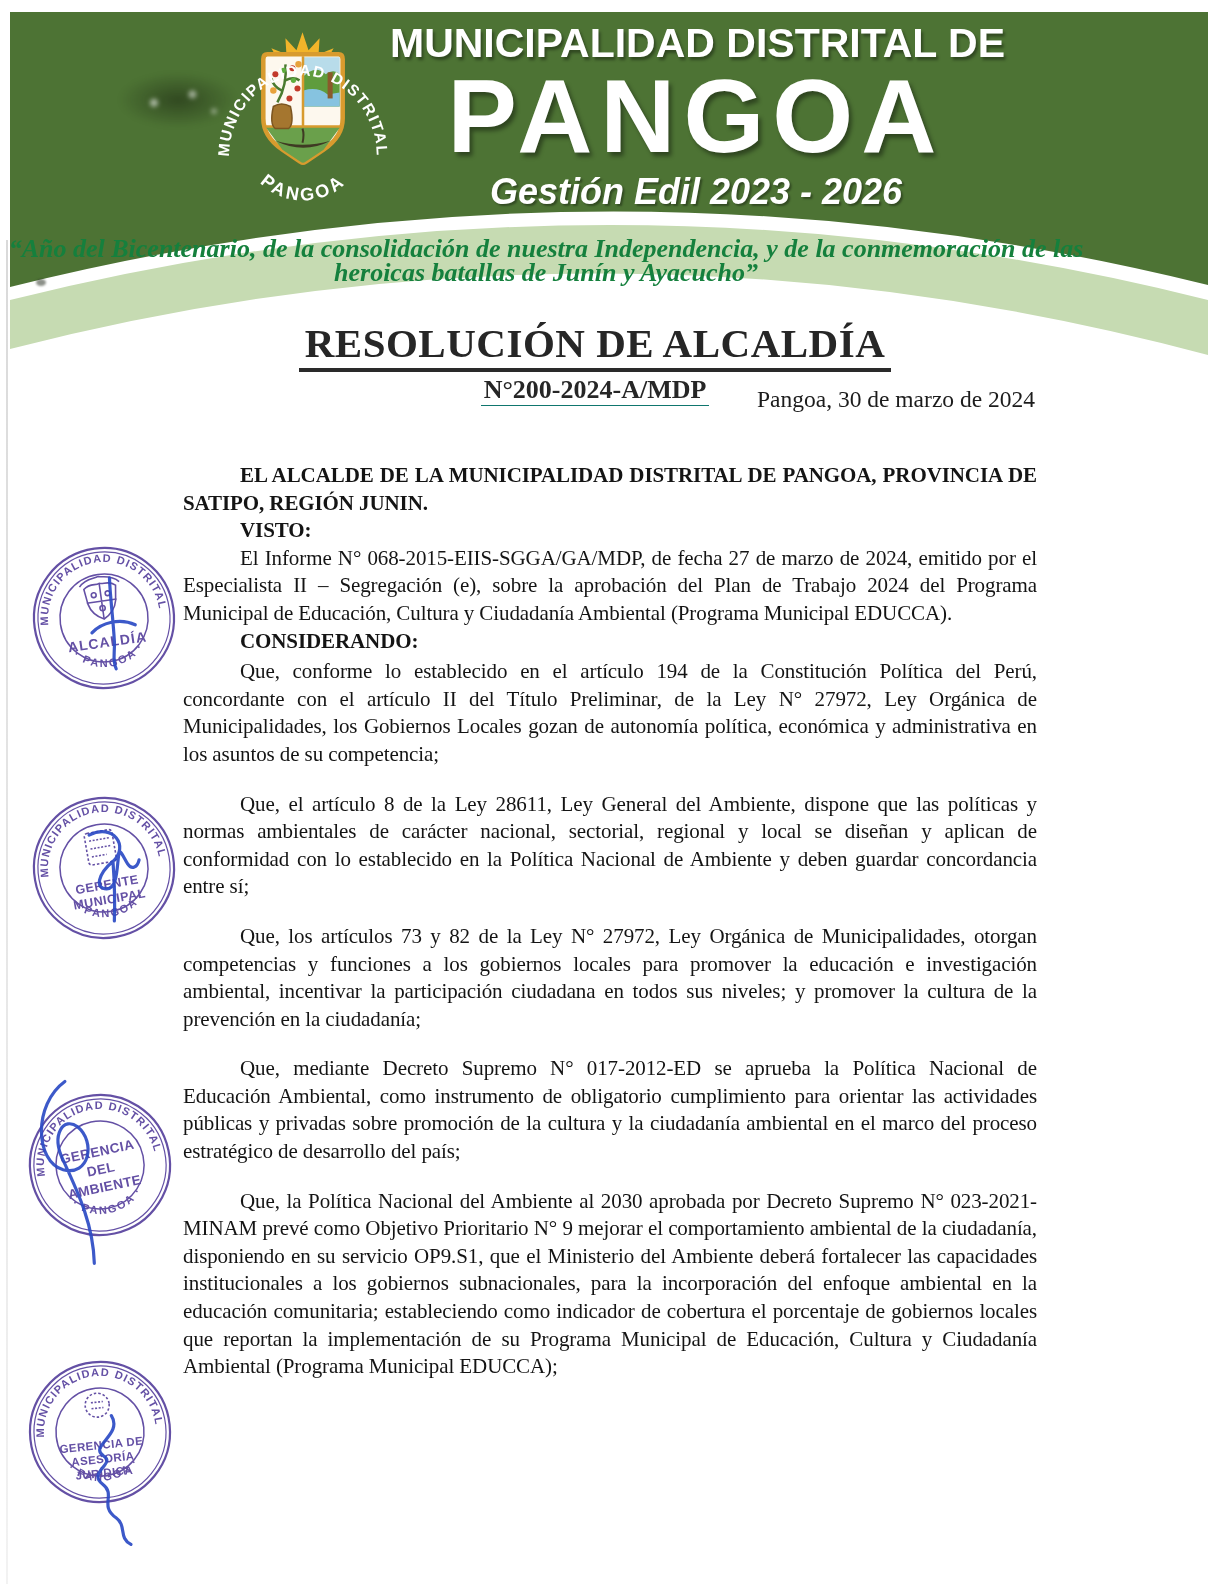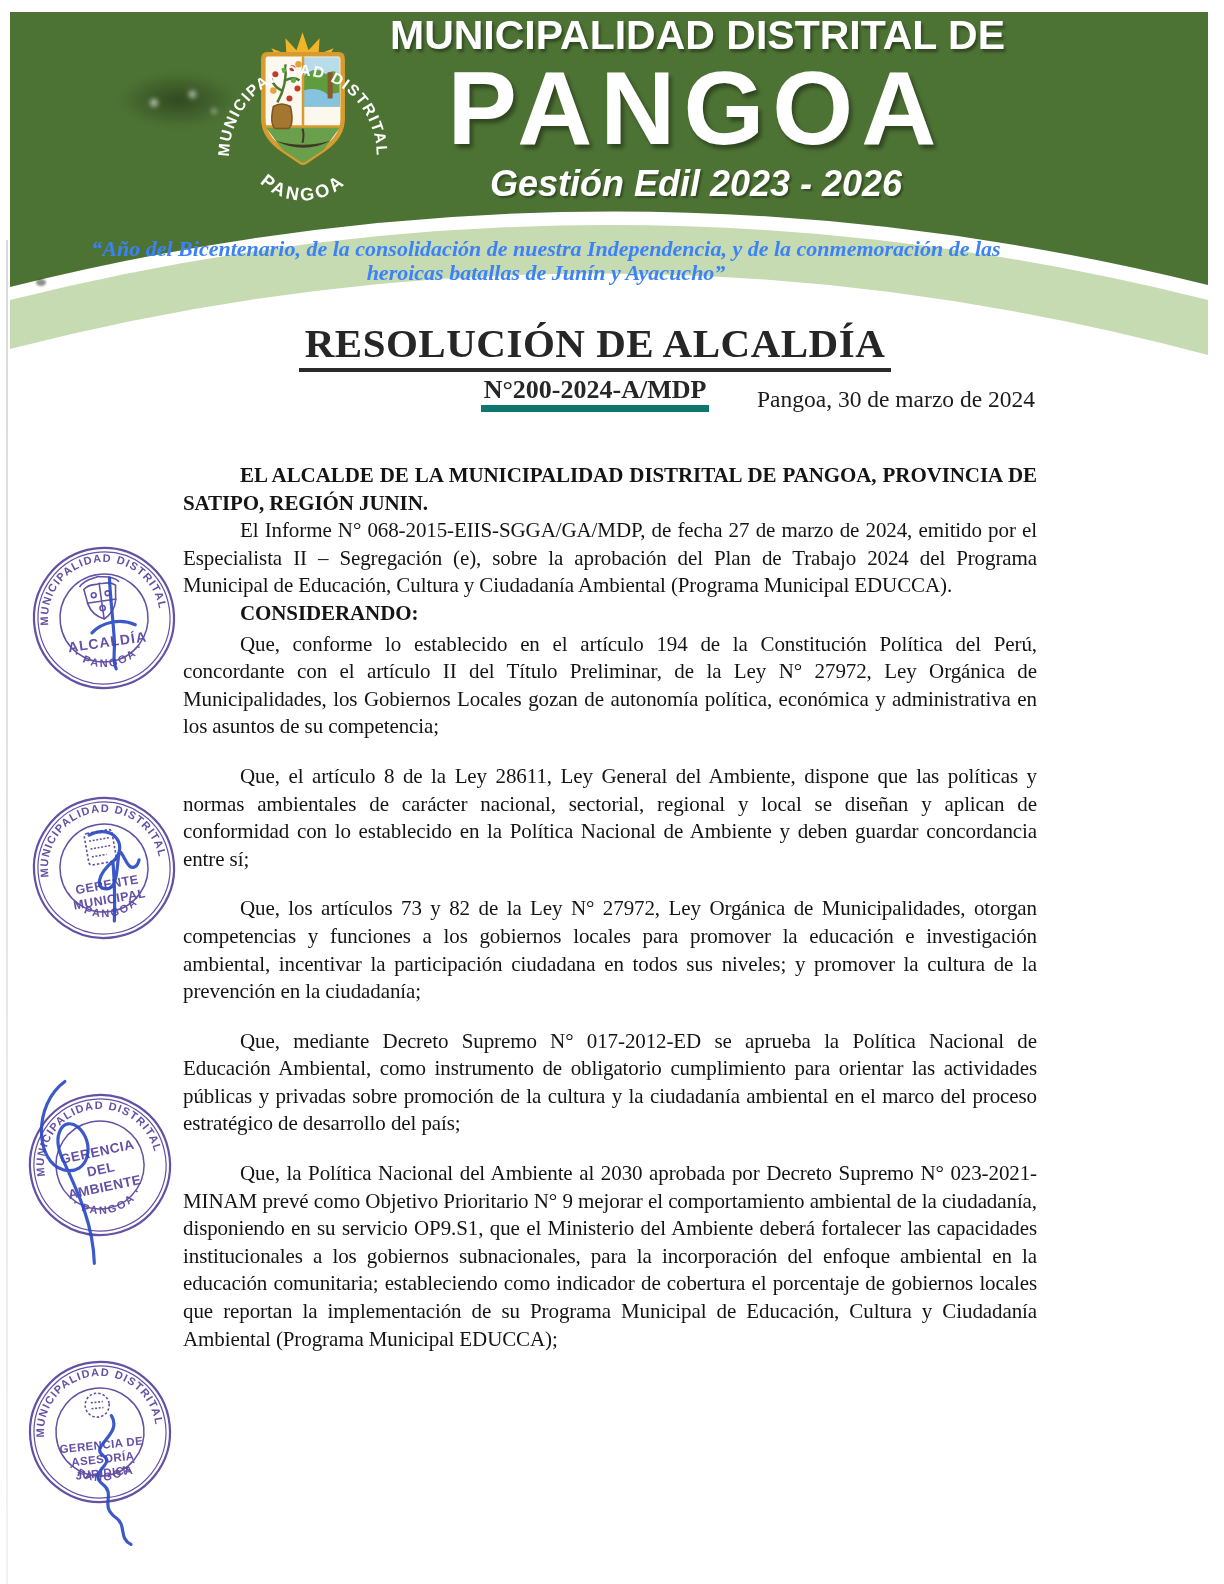--- a/index.html
+++ b/index.html
@@ -5,48 +5,48 @@
   html,body{margin:0;padding:0;background:#e8e8e8;}
   .page{
     position:relative;width:1224px;height:1584px;background:#ffffff;
     margin:0 auto;overflow:hidden;
     font-family:"Liberation Serif","DejaVu Serif",serif;color:#191919;
   }
   
   .banner-svg{position:absolute;left:10px;top:12px;width:1198px;height:348px;}
   .banner-text{position:absolute;left:390px;top:12px;width:612px;text-align:center;
     font-family:"Liberation Sans","DejaVu Sans",sans-serif;color:#ffffff;}
-  .org-line{font-size:41px;font-weight:800;letter-spacing:0px;
+  .org-line{font-size:41px;font-weight:800;letter-spacing:0px;margin-top:8px;
     text-shadow:2px 3px 3px rgba(0,0,0,.38);white-space:nowrap;}
   .org-name{font-size:104px;font-weight:800;letter-spacing:8px;line-height:.92;
     margin-top:2px;text-shadow:3px 4px 4px rgba(0,0,0,.4);white-space:nowrap;}
   .tagline{font-size:36px;font-weight:700;font-style:italic;margin-top:6px;
     text-shadow:2px 2px 2px rgba(0,0,0,.35);}
   .logo{position:absolute;left:215px;top:6px;width:176px;height:206px;}
   .smudge{position:absolute;left:118px;top:72px;width:120px;height:56px;
     background:
       radial-gradient(circle at 30% 55%, rgba(255,255,255,.55) 0 3px, transparent 5px),
       radial-gradient(circle at 62% 40%, rgba(255,255,255,.5) 0 3px, transparent 5px),
       radial-gradient(circle at 80% 70%, rgba(255,255,255,.4) 0 2px, transparent 4px),
       radial-gradient(ellipse at 50% 50%, rgba(22,32,14,.5), rgba(22,32,14,0) 70%);
     filter:blur(2px);}
   .speck{position:absolute;left:36px;top:279px;width:10px;height:7px;border-radius:50%;
     background:rgba(45,52,40,.55);filter:blur(1px);}
   .edge-line{position:absolute;left:6px;top:240px;width:2px;height:1344px;
     background:linear-gradient(to bottom,rgba(120,120,120,.28),rgba(150,150,150,.12));}
   
   .quote{position:absolute;left:0;top:237px;width:1092px;text-align:center;
-    font-style:italic;font-size:22px;line-height:24px;color:#3b82f6;font-weight:bold;}
+    font-style:italic;font-size:26px;line-height:24px;color:#15803d;font-weight:bold;}
   
   .title-wrap{position:absolute;left:0;top:306px;width:1190px;text-align:center;margin-top:13px;}
   .res-title{display:inline-block;font-size:41px;font-weight:bold;color:#262626;
     letter-spacing:.5px;border-bottom:4px solid #2a2a2a;padding:0 6px 1px 6px;}
   .res-number{margin-top:3px;}
   .res-number span{display:inline-block;font-size:26px;font-weight:bold;color:#262626;
-    border-bottom:7px solid #0f766e;padding:0 3px 0 3px;}
+    border-bottom:1px solid #0f766e;padding:0 3px 0 3px;}
   .dateline{position:absolute;right:189px;top:386px;font-size:23.5px;color:#1c1c1c;}
   
   .doc-body{position:absolute;left:183px;top:462px;width:854px;
     font-size:21px;line-height:27.6px;text-align:justify;letter-spacing:-.1px;color:#141414;}
   .doc-body p{margin:0;text-indent:57px;}
   .addressee{font-weight:bold;}
   .sec-label{font-weight:bold;text-indent:57px;}
   .visto-label{margin-top:41px;}
   .cons-label{margin-top:47px;}
   .cons-p{margin-top:22px !important;}
@@ -127,20 +127,21 @@
   <div class="title-wrap">
     <span class="res-title">RESOLUCIÓN DE ALCALDÍA</span>
     <div class="res-number">
       <span>N°200-2024-A/MDP</span>
     </div>
   </div>
   <div class="dateline">Pangoa, 30 de marzo de 2024</div>
 
   <div class="doc-body">
     <p class="addressee">EL ALCALDE DE LA MUNICIPALIDAD DISTRITAL DE PANGOA, PROVINCIA DE SATIPO, REGIÓN JUNIN.</p>
+    <p class="sec-label visto-label">VISTO:</p>
     <p>El Informe N° 068-2015-EIIS-SGGA/GA/MDP, de fecha 27 de marzo de 2024, emitido por el Especialista II – Segregación (e), sobre la aprobación del Plan de Trabajo 2024 del Programa Municipal de Educación, Cultura y Ciudadanía Ambiental (Programa Municipal EDUCCA).</p>
     <p class="sec-label cons-label">CONSIDERANDO:</p>
     <p class="cons-p first">Que, conforme lo establecido en el artículo 194 de la Constitución Política del Perú, concordante con el artículo II del Título Preliminar, de la Ley N° 27972, Ley Orgánica de Municipalidades, los Gobiernos Locales gozan de autonomía política, económica y administrativa en los asuntos de su competencia;</p>
     <p class="cons-p">Que, el artículo 8 de la Ley 28611, Ley General del Ambiente, dispone que las políticas y normas ambientales de carácter nacional, sectorial, regional y local se diseñan y aplican de conformidad con lo establecido en la Política Nacional de Ambiente y deben guardar concordancia entre sí;</p>
     <p class="cons-p">Que, los artículos 73 y 82 de la Ley N° 27972, Ley Orgánica de Municipalidades, otorgan competencias y funciones a los gobiernos locales para promover la educación e investigación ambiental, incentivar la participación ciudadana en todos sus niveles; y promover la cultura de la prevención en la ciudadanía;</p>
     <p class="cons-p">Que, mediante Decreto Supremo N° 017-2012-ED se aprueba la Política Nacional de Educación Ambiental, como instrumento de obligatorio cumplimiento para orientar las actividades públicas y privadas sobre promoción de la cultura y la ciudadanía ambiental en el marco del proceso estratégico de desarrollo del país;</p>
     <p class="cons-p">Que, la Política Nacional del Ambiente al 2030 aprobada por Decreto Supremo N° 023-2021-MINAM prevé como Objetivo Prioritario N° 9 mejorar el comportamiento ambiental de la ciudadanía, disponiendo en su servicio OP9.S1, que el Ministerio del Ambiente deberá fortalecer las capacidades institucionales a los gobiernos subnacionales, para la incorporación del enfoque ambiental en la educación comunitaria; estableciendo como indicador de cobertura el porcentaje de gobiernos locales que reportan la implementación de su Programa Municipal de Educación, Cultura y Ciudadanía Ambiental (Programa Municipal EDUCCA);</p>
   </div>
 
   <div class="stamp stamp-1">

